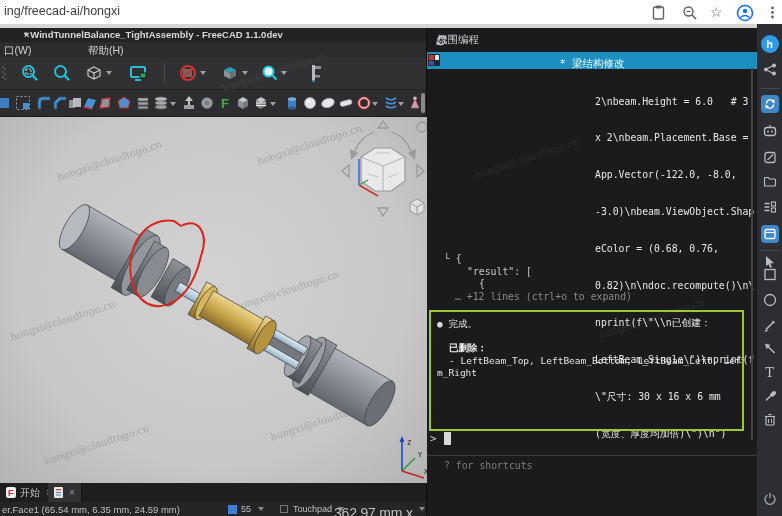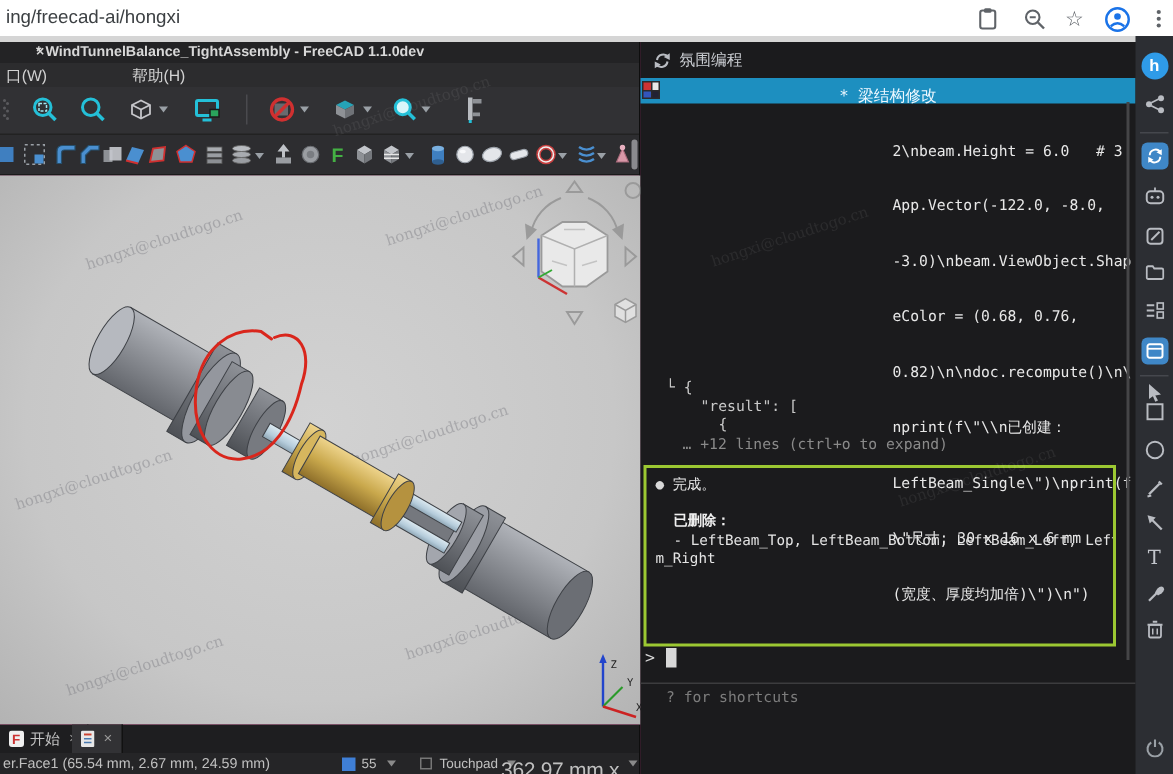--- a/index.html
+++ b/index.html
@@ -34,21 +34,21 @@
   .fc-tabs { position:absolute; left:0; top:455px; width:100%; height:19px; background:#1e1e20; }
   .fctab { position:absolute; top:0; height:19px; display:flex; align-items:center; gap:4px; padding:0 6px; font-size:10px; color:#c4c4c4; border-right:1px solid #111; cursor:pointer; }
   .fctab.act { background:#323235; color:#eaeaea; }
   .tabx { color:#9a9a9a; font-size:10px; margin-left:2px; cursor:pointer; }
   .fc-status { position:absolute; left:0; top:474px; width:100%; height:14px; background:#252527; font-size:9px; color:#c0c0c0; }
   .fc-status .scaret { position:absolute; top:5px; width:0; height:0; border-left:3px solid transparent; border-right:3px solid transparent; border-top:4px solid #8a8a8a; cursor:pointer; }
   
   .term { position:absolute; left:427px; top:28px; width:330px; height:488px; background:#1b1b1d;
           font-family:"DejaVu Sans Mono",monospace; color:#e4e4e4; }
   .t-head { position:absolute; left:0; top:0; width:100%; height:24px; }
-  .t-head .tt { position:absolute; left:26px; top:5px; font-size:10.5px; color:#c9ccd1; font-family:"Liberation Sans",sans-serif; }
+  .t-head .tt { position:absolute; left:10px; top:5px; font-size:10.5px; color:#c9ccd1; font-family:"Liberation Sans",sans-serif; }
   .t-blue { position:absolute; left:0; top:24px; width:100%; height:17px; background:#1d8fc0; text-align:center; }
   .t-blue span { font-size:10.5px; color:#eef8ff; line-height:17px; }
   .codeblk { position:absolute; left:168px; top:43px; width:162px; font-size:9.8px; line-height:12.3px; white-space:pre; color:#e8e8e8; }
   .resblk { position:absolute; left:0; top:225px; width:100%; font-size:9.8px; line-height:12.6px; color:#c9c9c9; }
   .resblk div { white-space:pre; }
   .dim { color:#8a8a8a; }
   .gbox { position:absolute; left:2px; top:282px; width:315px; height:121px; border:2px solid #9cc832;
           padding:6px 6px 0 6px; font-size:9.5px; line-height:12.4px; overflow:hidden; }
   .gbox div { white-space:pre; }
   .glabel { font-weight:bold; color:#f0f0f0; }
@@ -436,21 +436,21 @@
             <rect x="0" y="0" width="9" height="11" rx="1" fill="#e8e8e8"></rect>
             <rect x="2" y="2" width="5" height="1.3" fill="#cc4433"></rect>
             <rect x="2" y="5" width="5" height="1" fill="#4a7ab0"></rect>
             <rect x="2" y="7.5" width="5" height="1" fill="#4a7ab0"></rect>
           </svg>
         <span class="tabx">×</span>
       </div>
     </div>
 
     <div class="fc-status">
-      <span style="position:absolute;left:2px;top:2px;font-size:9.5px">er.Face1 (65.54 mm, 2.67 mm, 24.59 mm)</span>
+      <span style="position:absolute;left:2px;top:2px;font-size:9.5px">er.Face1 (65.54 mm, 6.35 mm, 24.59 mm)</span>
       <span style="position:absolute;left:228px;top:3px;width:9px;height:9px;background:#3f7fd6"></span>
       <span style="position:absolute;left:241px;top:2px">55</span>
       <span class="scaret" style="left:258px"></span>
       <span style="position:absolute;left:280px;top:3px;width:8px;height:8px;border:1px solid #777"></span>
       <span style="position:absolute;left:293px;top:2px">Touchpad</span>
       <span class="scaret" style="left:338px"></span>
       <span style="position:absolute;left:334px;top:2.5px;font-size:14px;letter-spacing:-.2px">362.97 mm x 307.92 mm</span>
       <span class="scaret" style="left:419px"></span>
     </div>
   </div>
@@ -471,20 +471,21 @@
     <svg width="12" height="12" style="position:absolute;left:1px;top:26px">
       <rect x="0" y="0" width="12" height="12" fill="#2a2a2c"></rect>
         <rect x="1" y="1" width="5" height="5" fill="#cc3333"></rect>
         <rect x="7" y="1" width="4" height="5" fill="#e8e8e8"></rect>
         <rect x="1" y="7" width="5" height="4" fill="#3355bb"></rect>
         <rect x="7" y="7" width="4" height="4" fill="#223"></rect>
     </svg>
 
     <div class="codeblk">
       <div>2\nbeam.Height = 6.0   # 3</div>
+      <div>x 2\nbeam.Placement.Base =</div>
       <div>App.Vector(-122.0, -8.0,</div>
       <div>-3.0)\nbeam.ViewObject.Shap</div>
       <div>eColor = (0.68, 0.76,</div>
       <div>0.82)\n\ndoc.recompute()\n\</div>
       <div>nprint(f\"\\n已创建：</div>
       <div>LeftBeam_Single\")\nprint(f</div>
       <div>\"尺寸: 30 x 16 x 6 mm</div>
       <div>(宽度、厚度均加倍)\")\n")</div>
     </div>
 

